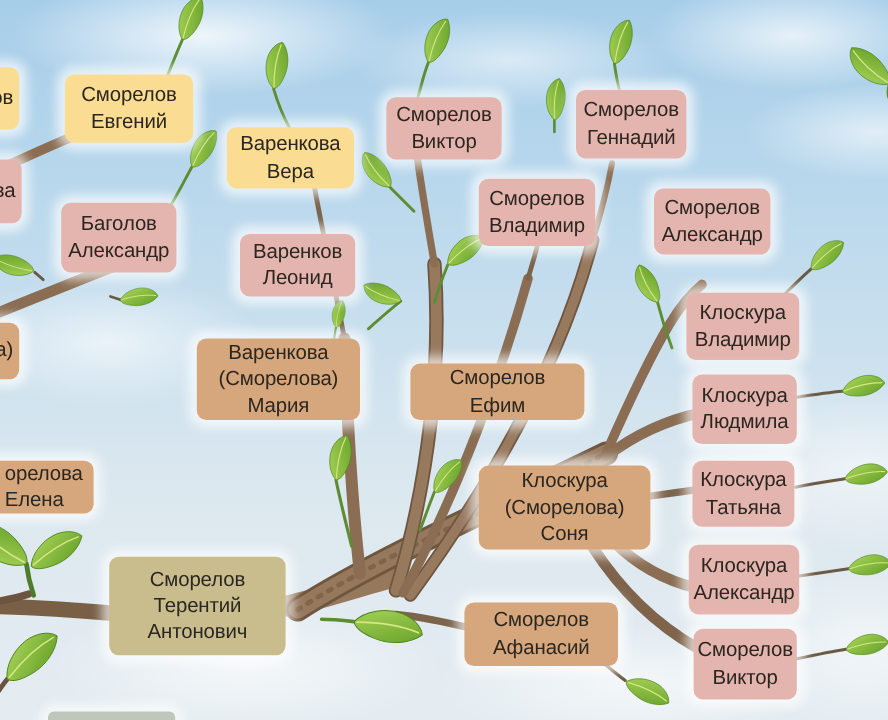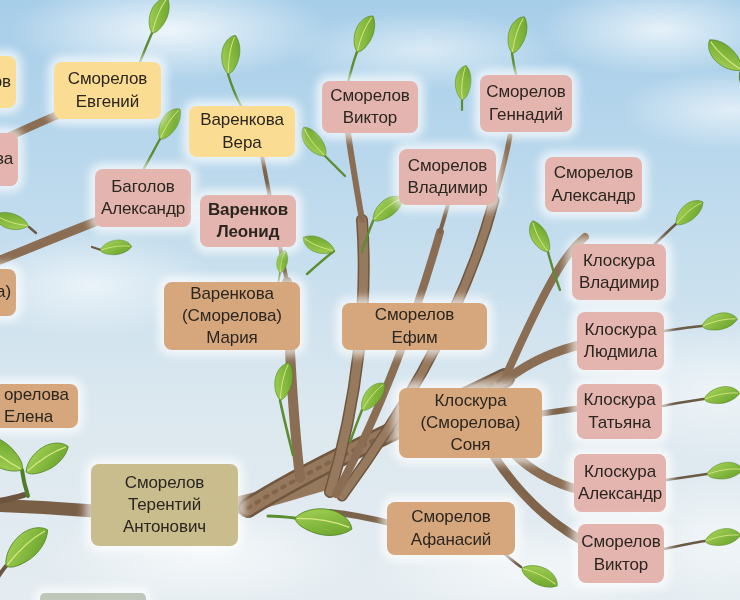--- a/index.html
+++ b/index.html
@@ -146,39 +146,39 @@
     </g>
   </svg>
 
   <div class="node yellow cut-r" style="left:-42px;top:56px;width:58px;height:52px;">ов</div>
 
   <div class="node yellow" style="left:54px;top:62px;width:107px;height:57px;">Сморелов
 Евгений</div>
 
   <div class="node pink cut-r" style="left:-44px;top:133px;width:62px;height:53px;">ва</div>
 
-  <div class="node pink" style="left:51px;top:169px;width:96px;height:58px;margin-left:44px;">Баголов
+  <div class="node pink" style="left:51px;top:169px;width:96px;height:58px;">Баголов
 Александр</div>
 
   <div class="node yellow" style="left:189px;top:106px;width:106px;height:51px;">Варенкова
 Вера</div>
 
   <div class="node pink" style="left:322px;top:81px;width:96px;height:52px;">Сморелов
 Виктор</div>
 
   <div class="node pink" style="left:480px;top:75px;width:92px;height:57px;">Сморелов
 Геннадий</div>
 
   <div class="node pink" style="left:399px;top:149px;width:97px;height:56px;">Сморелов
 Владимир</div>
 
   <div class="node pink" style="left:545px;top:157px;width:97px;height:55px;">Сморелов
 Александр</div>
 
-  <div class="node pink" style="left:200px;top:195px;width:96px;height:52px;font-weight:bold;">Варенков
+  <div class="node pink" style="left:200px;top:195px;width:96px;height:52px;">Варенков
 Леонид</div>
 
   <div class="node pink" style="left:572px;top:244px;width:94px;height:56px;">Клоскура
 Владимир</div>
 
   <div class="node tan cut-r" style="left:-40px;top:269px;width:56px;height:47px;">а)</div>
 
   <div class="node tan" style="left:164px;top:282px;width:136px;height:68px;">Варенкова
 (Сморелова)
 Мария</div>

